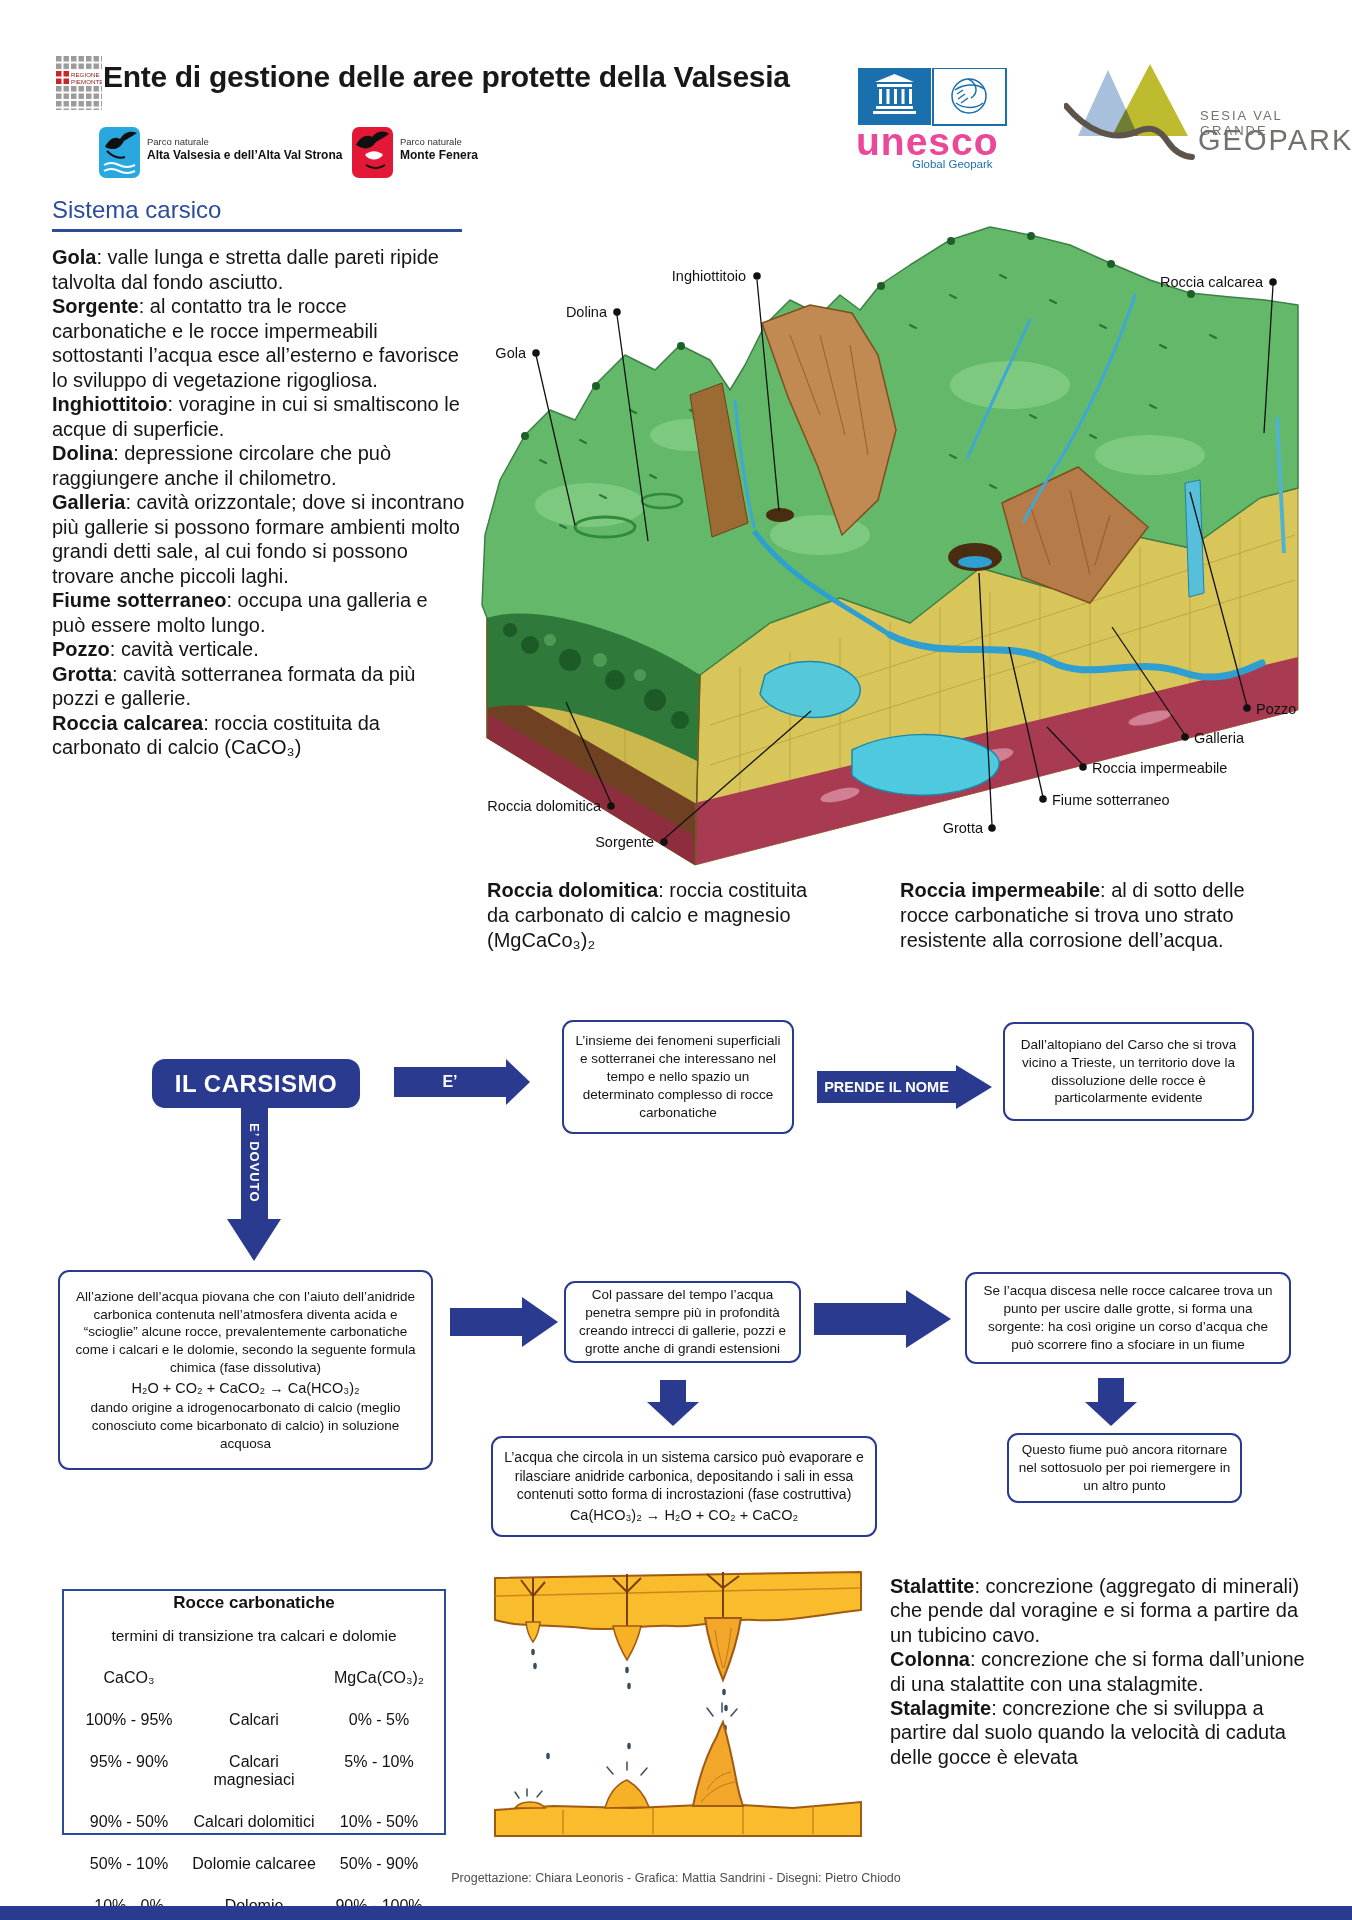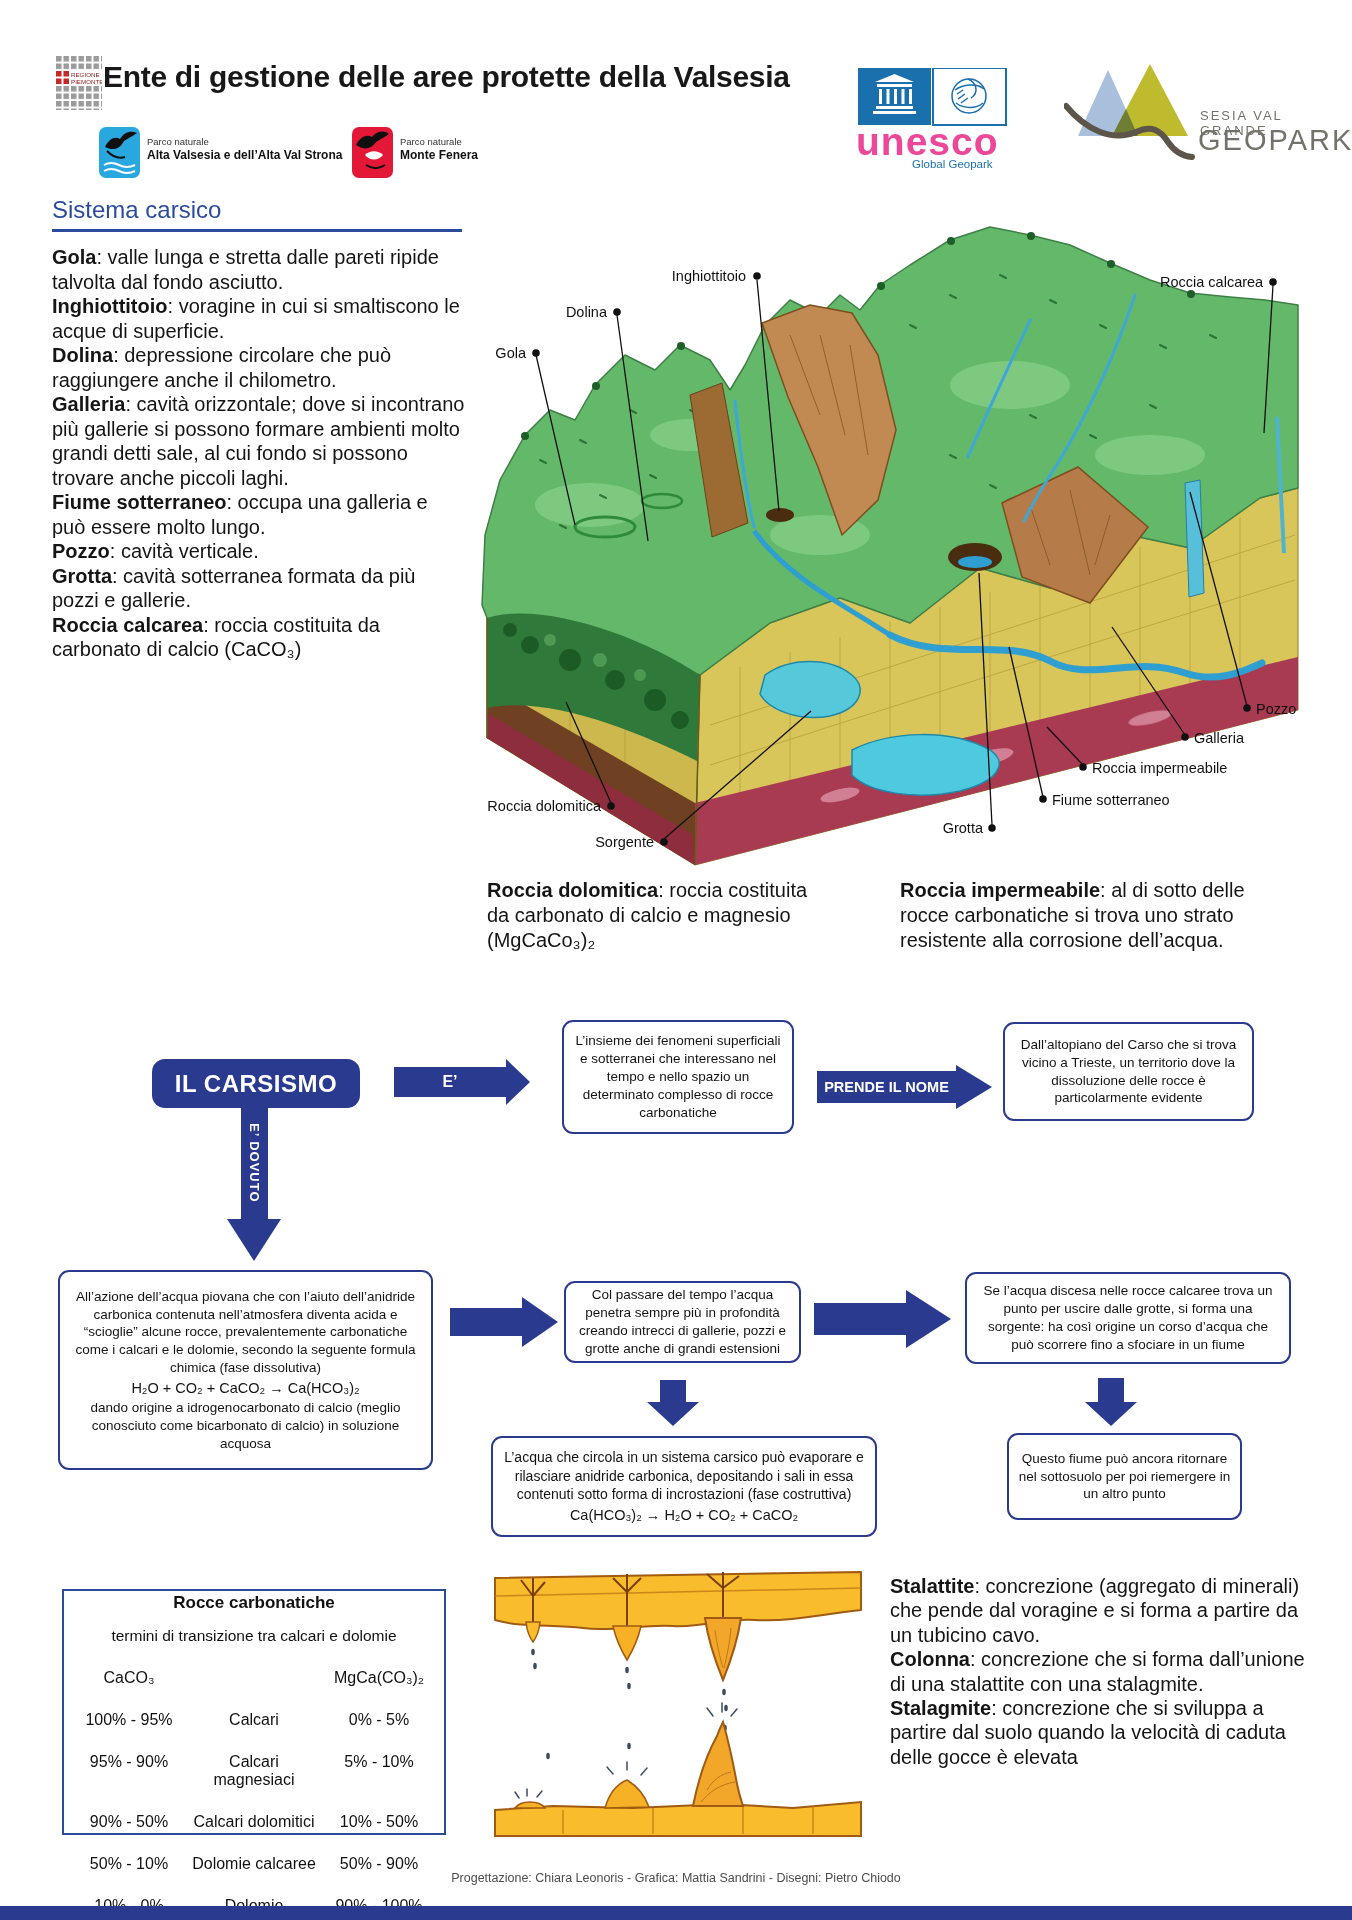--- a/index.html
+++ b/index.html
@@ -114,20 +114,21 @@
     <path d="M2,48 C22,72 48,84 72,74 C88,67 96,72 104,84 C110,93 118,98 128,99" stroke="#5D554A" stroke-width="6" fill="none" stroke-linecap="round"></path>
   </svg>
   <span class="gp-line1">SESIA VAL GRANDE</span>
   <span class="gp-line2">GEOPARK</span>
 
   <div class="sec-title">Sistema carsico</div>
   <div class="sec-rule"></div>
 
   <div class="defs">
     <div><b>Gola</b><span>: valle lunga e stretta dalle pareti ripide talvolta dal fondo asciutto.</span></div>
+    <div><b>Sorgente</b><span>: al contatto tra le rocce carbonatiche e le rocce impermeabili sottostanti l’acqua esce all’esterno e favorisce lo sviluppo di vegetazione rigogliosa.</span></div>
     <div><b>Inghiottitoio</b><span>: voragine in cui si smaltiscono le acque di superficie.</span></div>
     <div><b>Dolina</b><span>: depressione circolare che può raggiungere anche il chilometro.</span></div>
     <div><b>Galleria</b><span>: cavità orizzontale; dove si incontrano più gallerie si possono formare ambienti molto grandi detti sale, al cui fondo si possono trovare anche piccoli laghi.</span></div>
     <div><b>Fiume sotterraneo</b><span>: occupa una galleria e può essere molto lungo.</span></div>
     <div><b>Pozzo</b><span>: cavità verticale.</span></div>
     <div><b>Grotta</b><span>: cavità sotterranea formata da più pozzi e gallerie.</span></div>
     <div><b>Roccia calcarea</b><span>: roccia costituita da carbonato di calcio (CaCO₃)</span></div>
   </div>
 
   <svg class="abs" style="left:390px;top:205px" width="925" height="665" viewBox="0 0 925 665">
@@ -335,21 +336,21 @@
   <div class="fbox" style="left:491px;top:1436px;width:386px;height:101px;font-size:14px">
     <span>L’acqua che circola in un sistema carsico può evaporare e rilasciare anidride carbonica, depositando i sali in essa contenuti sotto forma di incrostazioni (fase costruttiva)</span>
     <span class="formula">Ca(HCO₃)₂ → H₂O + CO₂ + CaCO₂</span>
   </div>
 
   <div class="ar-down" style="left:1085px;top:1378px;width:52px">
     <div class="shaft" style="width:26px;height:24px"></div>
     <div class="tipd" style="border-left:26px solid transparent;border-right:26px solid transparent;border-top:24px solid #2A3B8F"></div>
   </div>
 
-  <div class="fbox" style="left:1007px;top:1433px;width:235px;height:87px">
+  <div class="fbox" style="left:1007px;top:1433px;width:235px;height:70px">
     <span>Questo fiume può ancora ritornare nel sottosuolo per poi riemergere in un altro punto</span>
   </div>
 
   <div class="tbl">
     <div class="tbl-title">Rocce carbonatiche</div>
     <div class="tbl-sub">termini di transizione tra calcari e dolomie</div>
     <div class="tbl-grid">
       <div>CaCO₃</div>
       <div></div>
       <div>MgCa(CO₃)₂</div>

